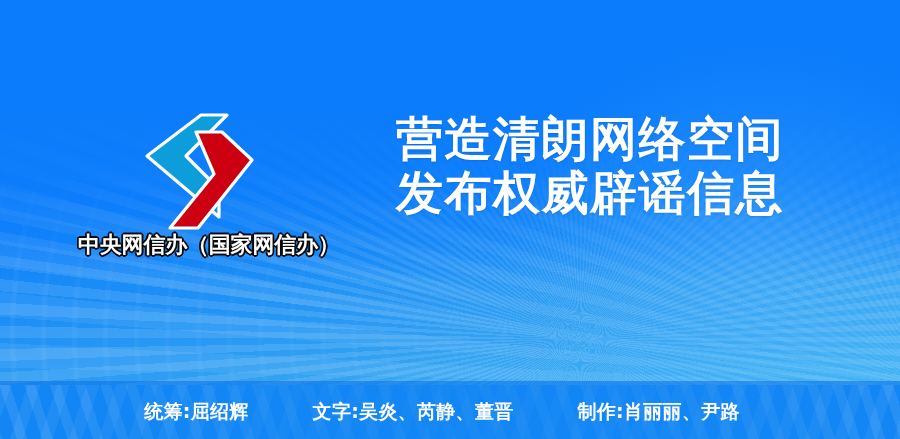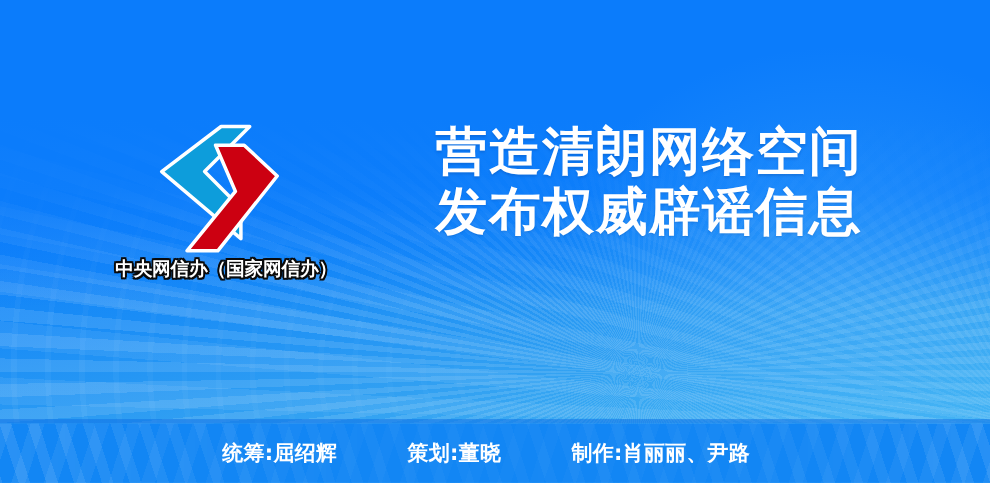--- a/index.html
+++ b/index.html
@@ -107,21 +107,21 @@
   .emblem svg { display: block; width: 120px; height: 118px; }
 
   .logo-caption {
     position: absolute;
     left: 0;
     top: 122px;
     width: 255px;
     text-align: center;
     font-family: Liberation Serif, serif;
     font-weight: bold;
-    font-size: 17px;
+    font-size: 22px;
     line-height: 21px;
     letter-spacing: -0.2px;
     color: #ffffff;
     white-space: nowrap;
     text-shadow:
       -1.4px -1.4px 0 #0a0a0a,  1.4px -1.4px 0 #0a0a0a,
       -1.4px  1.4px 0 #0a0a0a,  1.4px  1.4px 0 #0a0a0a,
       -1.8px 0 0 #0a0a0a, 1.8px 0 0 #0a0a0a,
        0 -1.8px 0 #0a0a0a, 0 1.8px 0 #0a0a0a;
   }
@@ -219,18 +219,18 @@
   <div class="headline">
     <div>营造清朗网络空间</div>
     <div>发布权威辟谣信息</div>
   </div>
 
   <div class="credit-divider"></div>
   <div class="credits-bar">
     <div class="credits-mesh"></div>
     <div class="credits-text">
       <span class="seg"><span>统筹:</span><span>屈绍辉</span></span>
-      <span class="seg"><span>策划:</span><span>董晓</span></span>
+      <span class="seg"><span>文字:</span><span>吴炎、芮静、董晋</span></span>
       <span class="seg"><span>制作:</span><span>肖丽丽、尹路</span></span>
     </div>
   </div>
 
 </div>
 
 </body></html>

